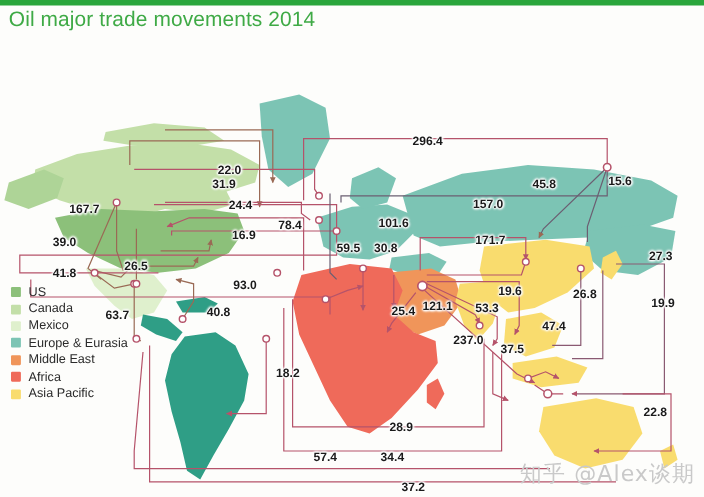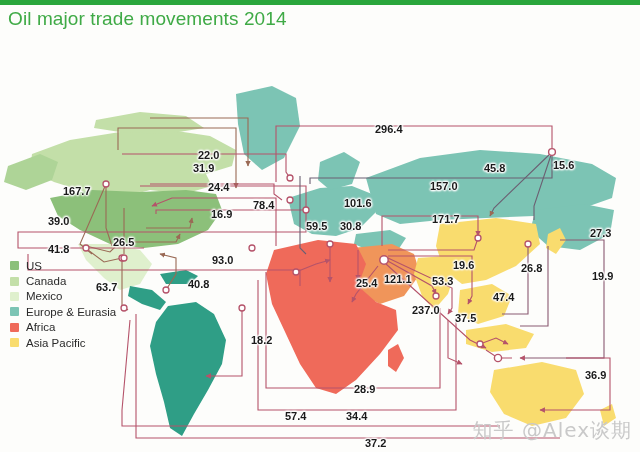--- a/index.html
+++ b/index.html
@@ -233,21 +233,21 @@
       <div class="val" style="left: 521px; top: 263px;">26.8</div>
       <div class="val" style="left: 592px; top: 271px;">19.9</div>
       <div class="val" style="left: 96px; top: 282px;">63.7</div>
       <div class="val" style="left: 188px; top: 279px;">40.8</div>
       <div class="val" style="left: 356px; top: 278px;">25.4</div>
       <div class="val" style="left: 384px; top: 274px;">121.1</div>
       <div class="val" style="left: 493px; top: 292px;">47.4</div>
       <div class="val" style="left: 412px; top: 305px;">237.0</div>
       <div class="val" style="left: 455px; top: 313px;">37.5</div>
       <div class="val" style="left: 251px; top: 335px;">18.2</div>
-      <div class="val" style="left: 585px; top: 370px;">36.9</div>
+      <div class="val" style="left: 585px; top: 370px;">22.8</div>
       <div class="val" style="left: 354px; top: 384px;">28.9</div>
       <div class="val" style="left: 285px; top: 411px;">57.4</div>
       <div class="val" style="left: 346px; top: 411px;">34.4</div>
       <div class="val" style="left: 365px; top: 438px;">37.2</div>
     </div>
 
   <div class="legend" id="legend">
       <div class="lg-row">
         <span class="lg-sw" style="background: rgb(140, 192, 122);"></span>
         <span class="lg-tx">US</span>
@@ -258,20 +258,24 @@
       </div>
       <div class="lg-row">
         <span class="lg-sw" style="background: rgb(223, 240, 205);"></span>
         <span class="lg-tx">Mexico</span>
       </div>
       <div class="lg-row">
         <span class="lg-sw" style="background: rgb(124, 196, 180);"></span>
         <span class="lg-tx">Europe &amp; Eurasia</span>
       </div>
       <div class="lg-row">
+        <span class="lg-sw" style="background: rgb(240, 149, 90);"></span>
+        <span class="lg-tx">Middle East</span>
+      </div>
+      <div class="lg-row">
         <span class="lg-sw" style="background: rgb(239, 106, 90);"></span>
         <span class="lg-tx">Africa</span>
       </div>
       <div class="lg-row">
         <span class="lg-sw" style="background: rgb(249, 220, 110);"></span>
         <span class="lg-tx">Asia Pacific</span>
       </div>
     </div>
 
   <div class="wm">知乎 @Alex谈期</div>

